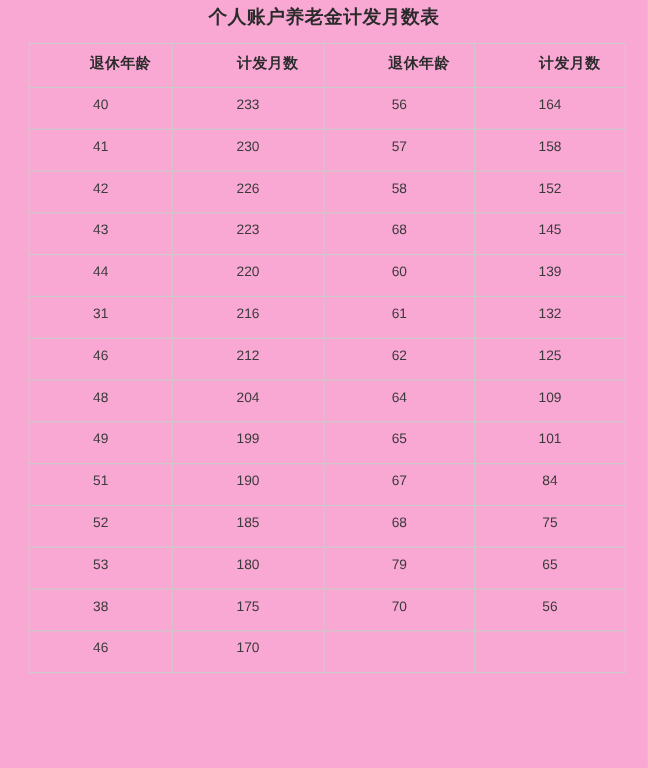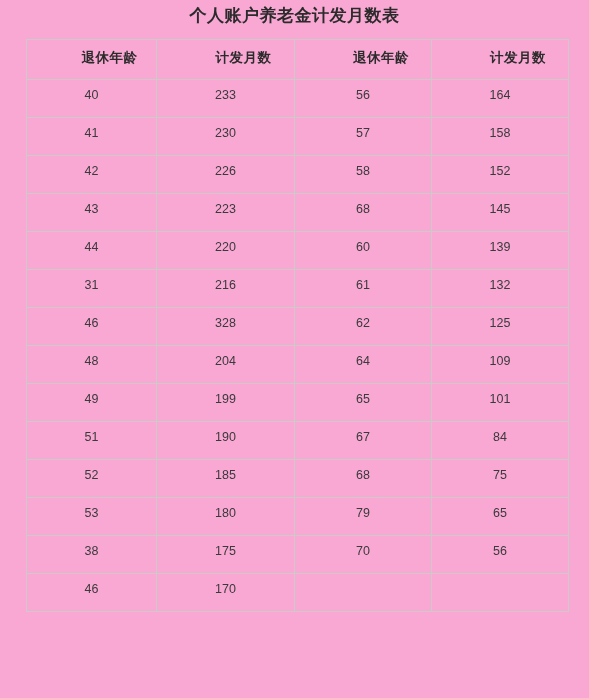--- a/index.html
+++ b/index.html
@@ -125,21 +125,21 @@
           <td>139</td>
         </tr>
         <tr>
           <td>31</td>
           <td>216</td>
           <td>61</td>
           <td>132</td>
         </tr>
         <tr>
           <td>46</td>
-          <td>328</td>
+          <td>212</td>
           <td>62</td>
           <td>125</td>
         </tr>
         <tr>
           <td>48</td>
           <td>204</td>
           <td>64</td>
           <td>109</td>
         </tr>
         <tr>

